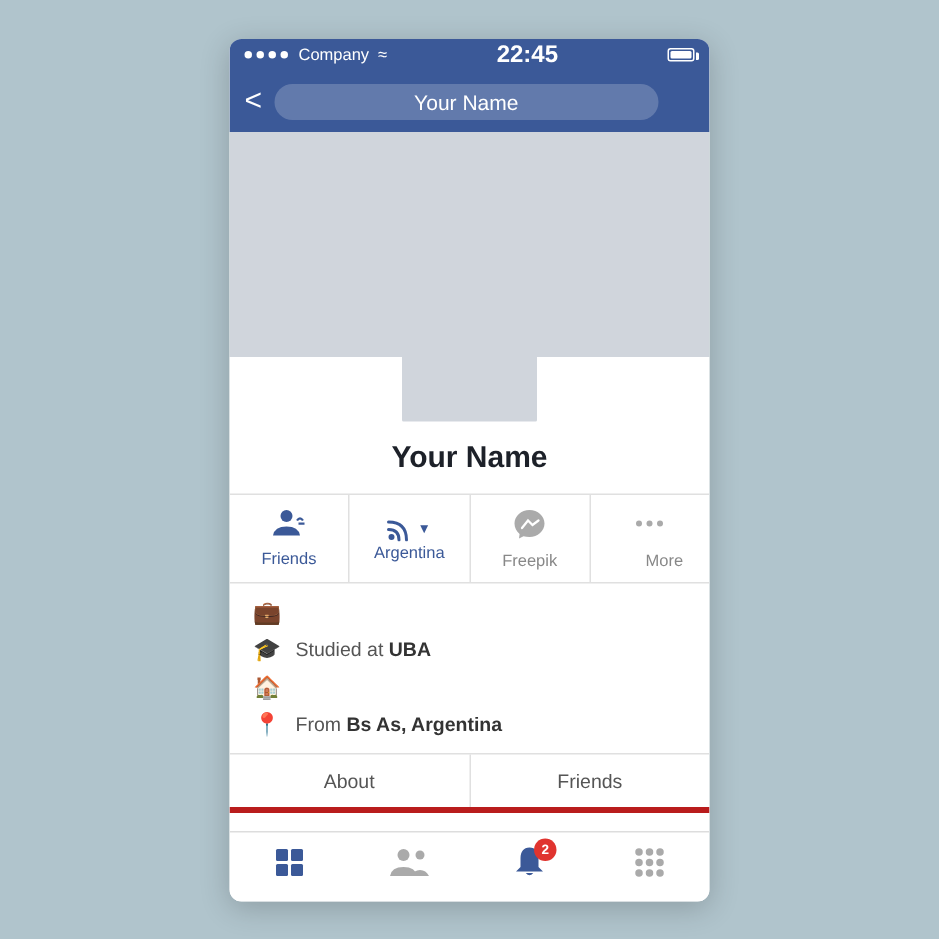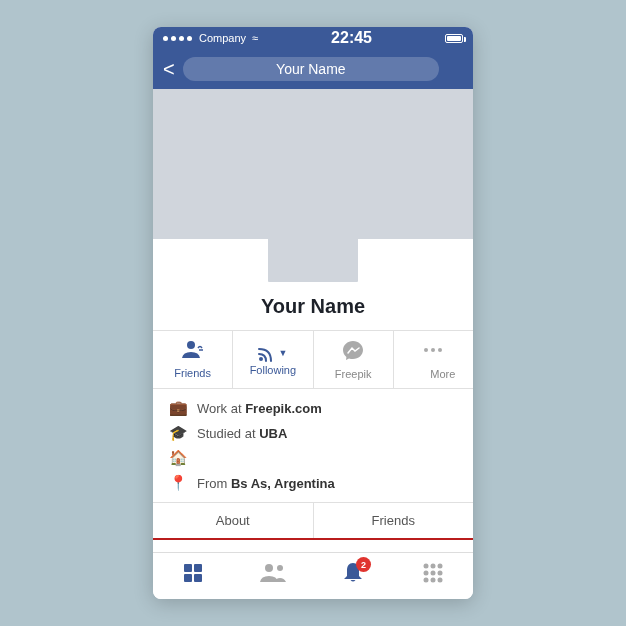--- a/index.html
+++ b/index.html
@@ -164,21 +164,21 @@
       font-size: 13px;
       color: #555;
     }
     .info-row:last-child { margin-bottom: 0; }
     .info-icon { font-size: 15px; color: #888; width: 18px; text-align: center; }
     .info-text em { font-style: normal; font-weight: 600; color: #333; }
     
     .profile-tabs {
       display: flex;
       width: 100%;
-      border-bottom: 2px solid #b91c1c;
+      border-bottom: 4px solid #b91c1c;
     }
     .profile-tab {
       flex: 1;
       text-align: center;
       padding: 10px 4px;
       font-size: 13px;
       color: #555;
       cursor: pointer;
       border-right: 1px solid #e0e0e0;
     }
@@ -271,21 +271,21 @@
 
       <div class="action-btn">
         <span class="btn-icon" style="display:flex;align-items:center;">
           <svg width="18" height="18" viewBox="0 0 18 18" fill="#3b5998">
             <circle cx="3" cy="15" r="2"></circle>
             <path d="M1 10 Q8 10 8 17" stroke="#3b5998" stroke-width="2" fill="none" stroke-linecap="round"></path>
             <path d="M1 5 Q13 5 13 17" stroke="#3b5998" stroke-width="2" fill="none" stroke-linecap="round"></path>
           </svg>
           <span class="dropdown-arrow">▼</span>
         </span>
-        <span class="btn-label">Following</span>
+        <span class="btn-label">Argentina</span>
       </div>
 
       <div class="action-btn gray">
         <span class="btn-icon">
           <svg width="22" height="22" viewBox="0 0 22 22" fill="#aaa">
             <path d="M11 2C5.5 2 1 6 1 11c0 2.8 1.3 5.3 3.4 7l-.4 3 3-1.5c1.2.4 2.6.5 4 .5 5.5 0 10-4 10-9S16.5 2 11 2z"></path>
             <path d="M6 14l4-5 3 3 4-3" stroke="#fff" stroke-width="1.5" fill="none" stroke-linecap="round"></path>
           </svg>
         </span>
         <span class="btn-label" style="color:#888;">Freepik</span>
@@ -301,21 +301,20 @@
         </span>
         <span class="btn-label" style="color:#888;margin-left:19px;">More</span>
       </div>
 
     </div>
 
     <div class="info-section">
 
       <div class="info-row">
         <span class="info-icon">💼</span>
-        <span class="info-text">Work at <em>Freepik.com</em></span>
       </div>
 
       <div class="info-row">
         <span class="info-icon">🎓</span>
         <span class="info-text">Studied at <em>UBA</em></span>
       </div>
 
       <div class="info-row">
         <span class="info-icon">🏠</span>
       </div>

